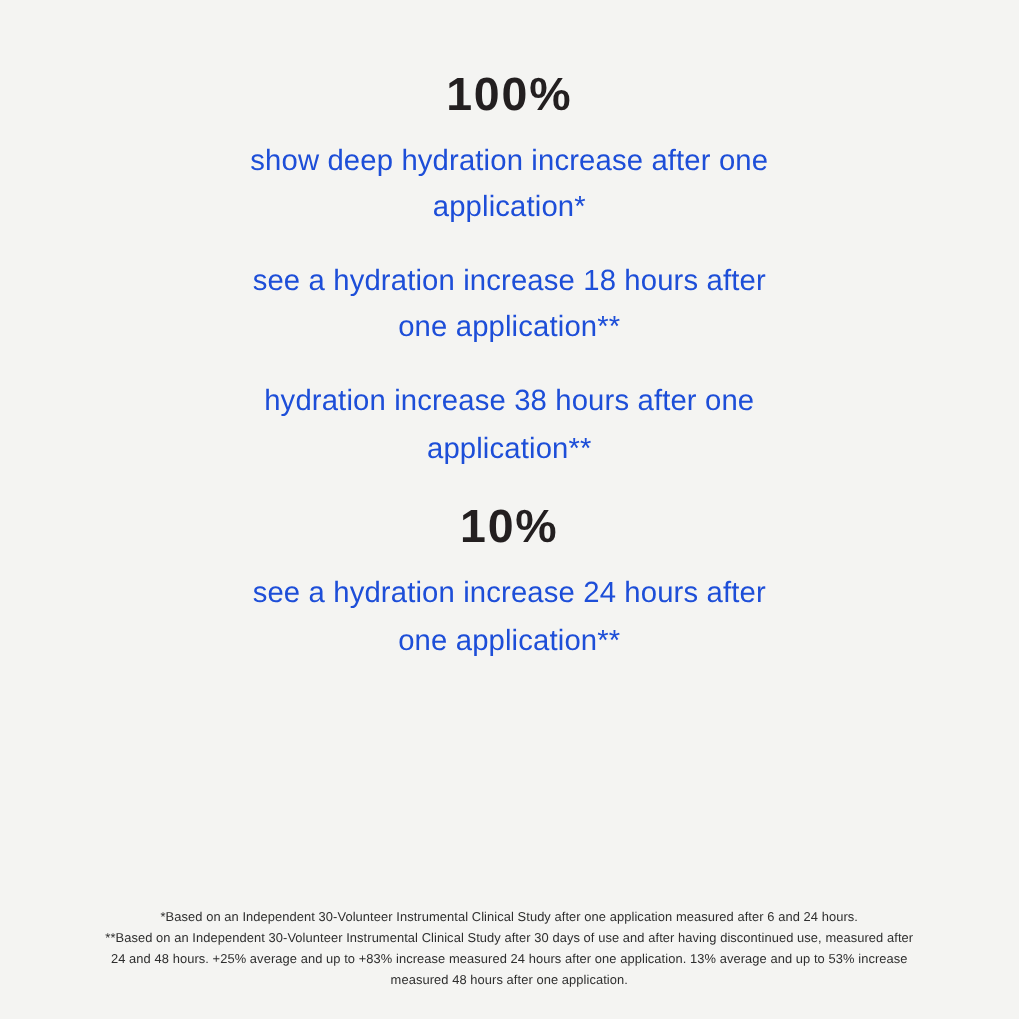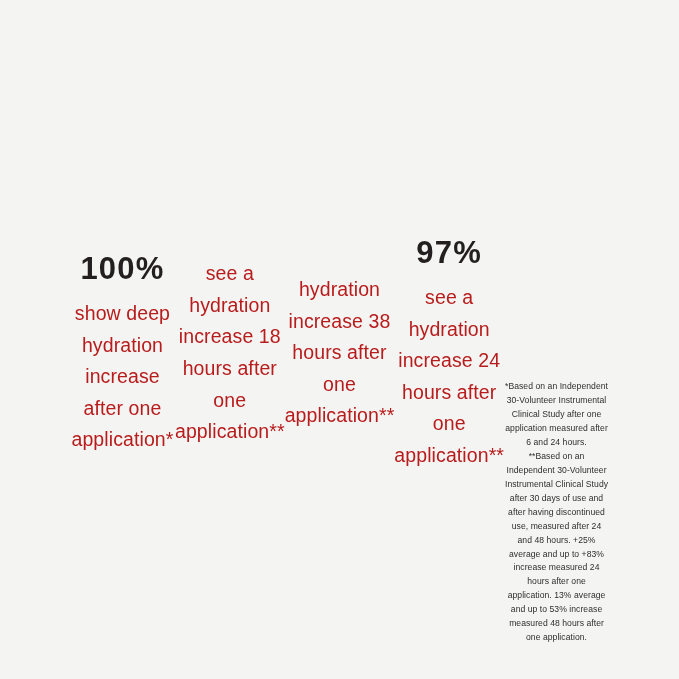--- a/index.html
+++ b/index.html
@@ -13,49 +13,49 @@
     font-family: "Liberation Sans", sans-serif;
     color: #231f20;
     overflow: hidden;
   }
   .page {
     width: 679px;
     height: 679px;
     box-sizing: border-box;
     padding: 44px 70px 0 70px;
     display: flex;
-    flex-direction: row;
+    flex-direction: column;
     align-items: center;
     background: #f4f4f2;
   }
   .stat-block {
     width: 100%;
     text-align: center;
     margin-bottom: 17px;
   }
   .stat-value {
     font-size: 31px;
     font-weight: bold;
     letter-spacing: 1.2px;
     line-height: 1.25;
     color: #231f20;
     margin-bottom: 9px;
   }
   .stat-desc {
     font-size: 19.5px;
     font-weight: 400;
     line-height: 1.62;
-    color: #b91c1c;
+    color: #1d4ed8;
     max-width: 350px;
     margin: 0 auto;
     letter-spacing: 0.1px;
   }
   .footnotes {
     margin-top: auto;
-    margin-bottom: 34px;
+    margin-bottom: 18px;
     width: 100%;
     text-align: center;
   }
   .footnote {
     font-size: 8.6px;
     line-height: 1.62;
     color: #2e2e2e;
     letter-spacing: 0.05px;
     max-width: 540px;
     margin: 0 auto;
@@ -77,21 +77,21 @@
 
   <div class="stat-block">
     <div class="stat-desc">see a hydration increase 18 hours after one application**</div>
   </div>
 
   <div class="stat-block">
     <div class="stat-desc">hydration increase 38 hours after one application**</div>
   </div>
 
   <div class="stat-block">
-    <div class="stat-value">97%</div>
+    <div class="stat-value">10%</div>
     <div class="stat-desc">see a hydration increase 24 hours after one application**</div>
   </div>
 
   <div class="footnotes">
     <div class="footnote">*Based on an Independent 30-Volunteer Instrumental Clinical Study after one application measured after 6 and 24 hours.</div>
     <div class="footnote">**Based on an Independent 30-Volunteer Instrumental Clinical Study after 30 days of use and after having discontinued use, measured after 24 and 48 hours. +25% average and up to +83% increase measured 24 hours after one application. 13% average and up to 53% increase measured 48 hours after one application.</div>
   </div>
 
 </div>
 

